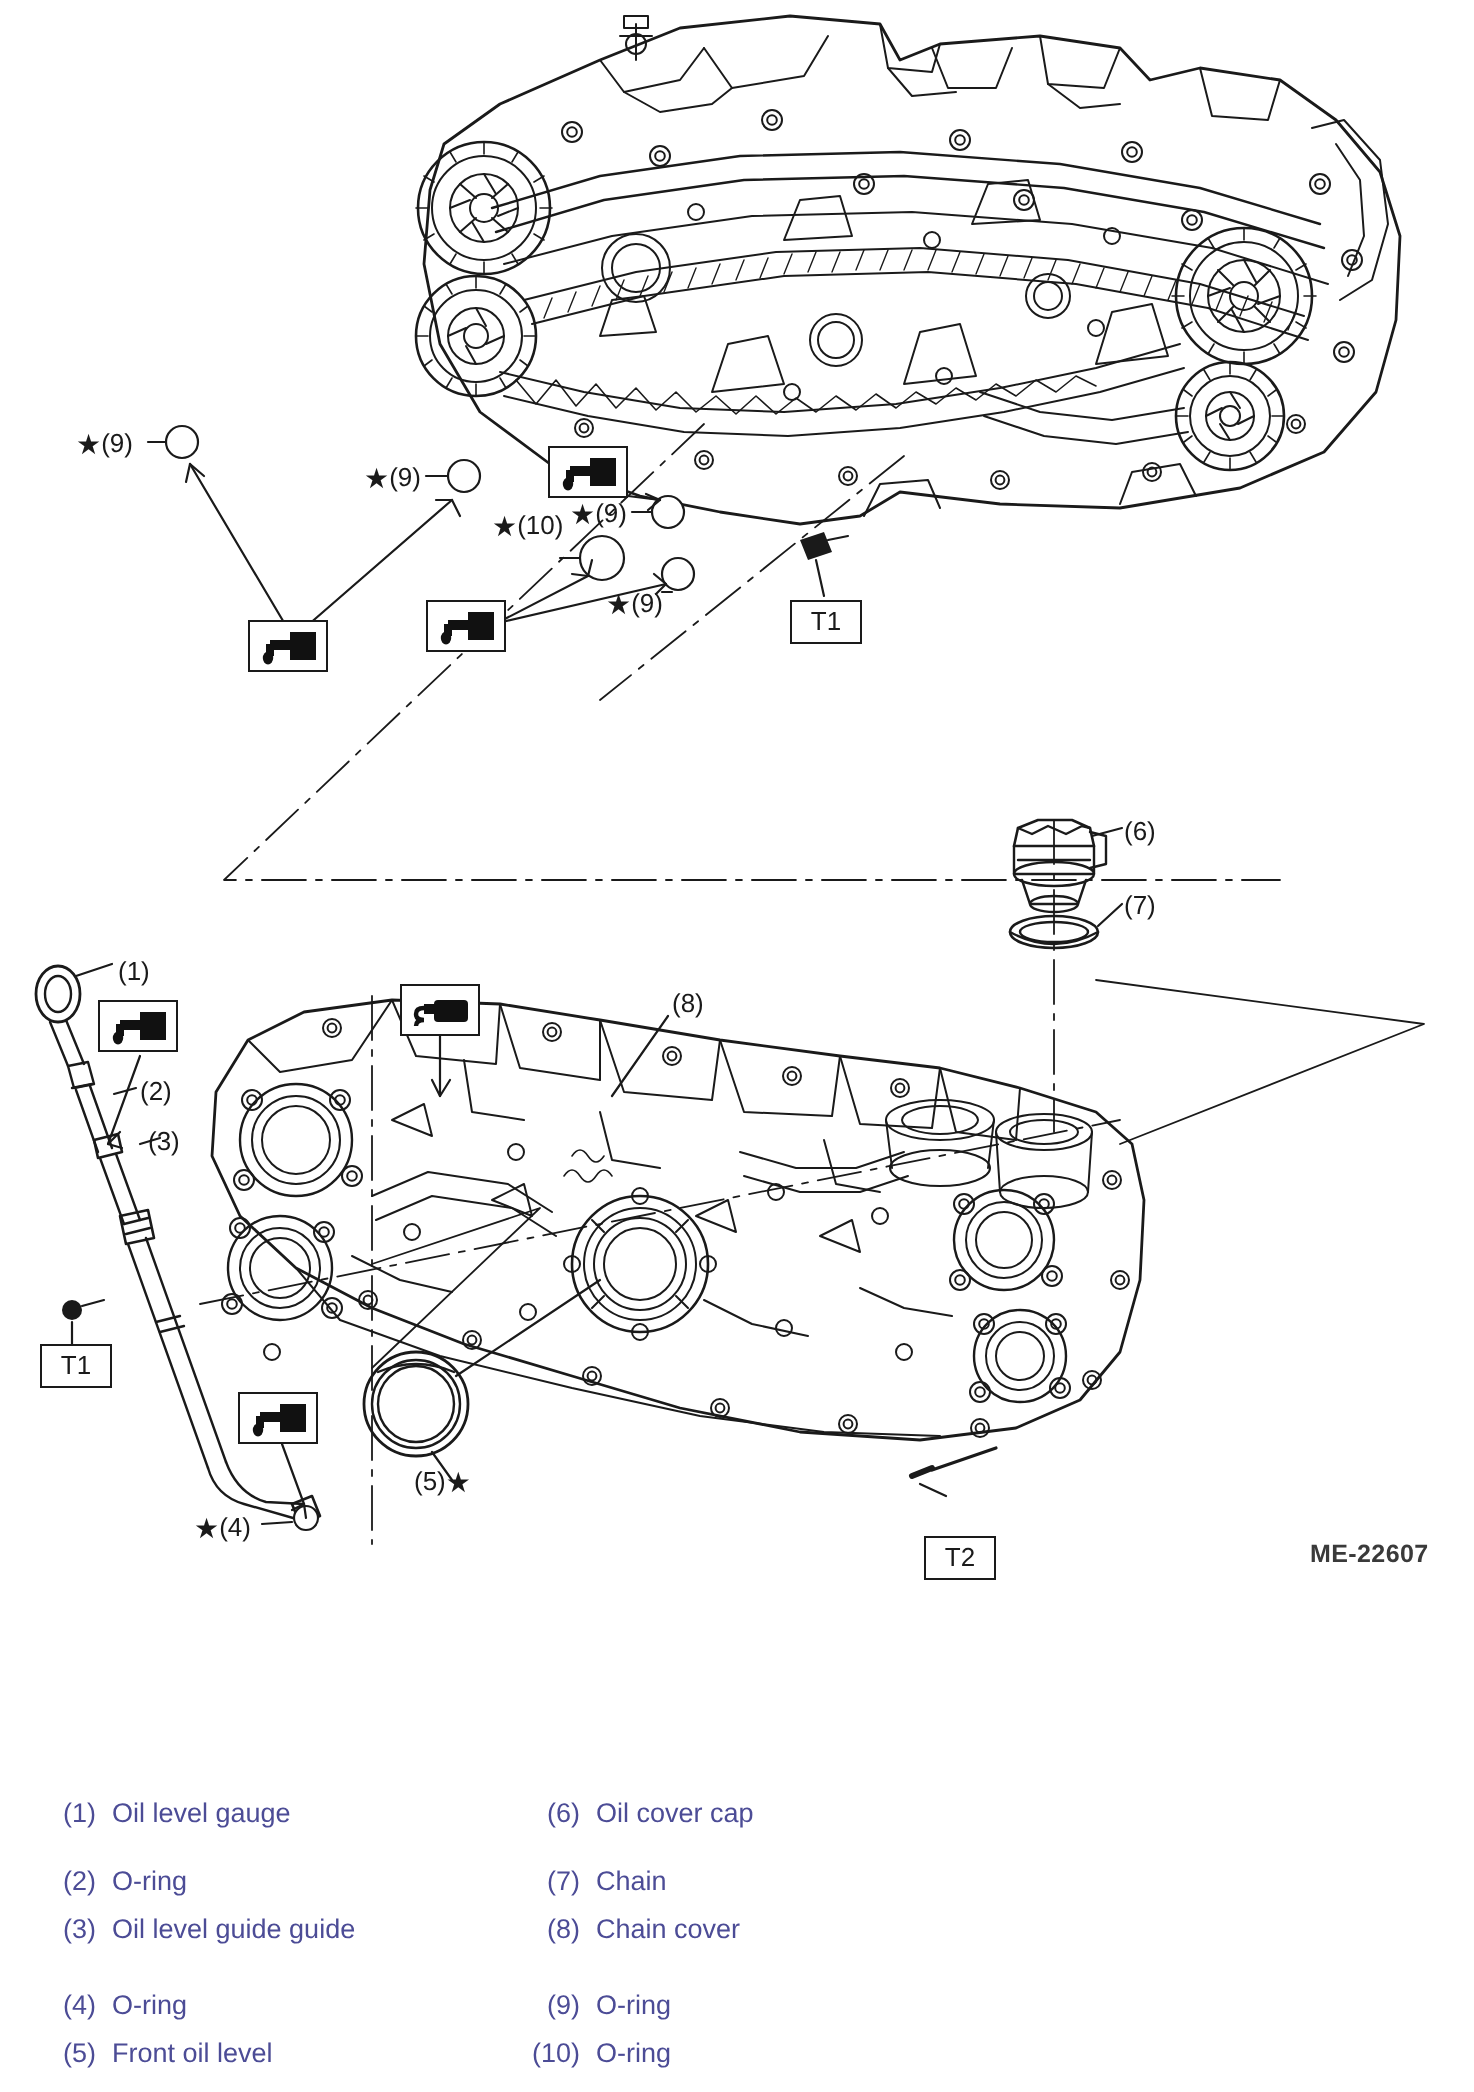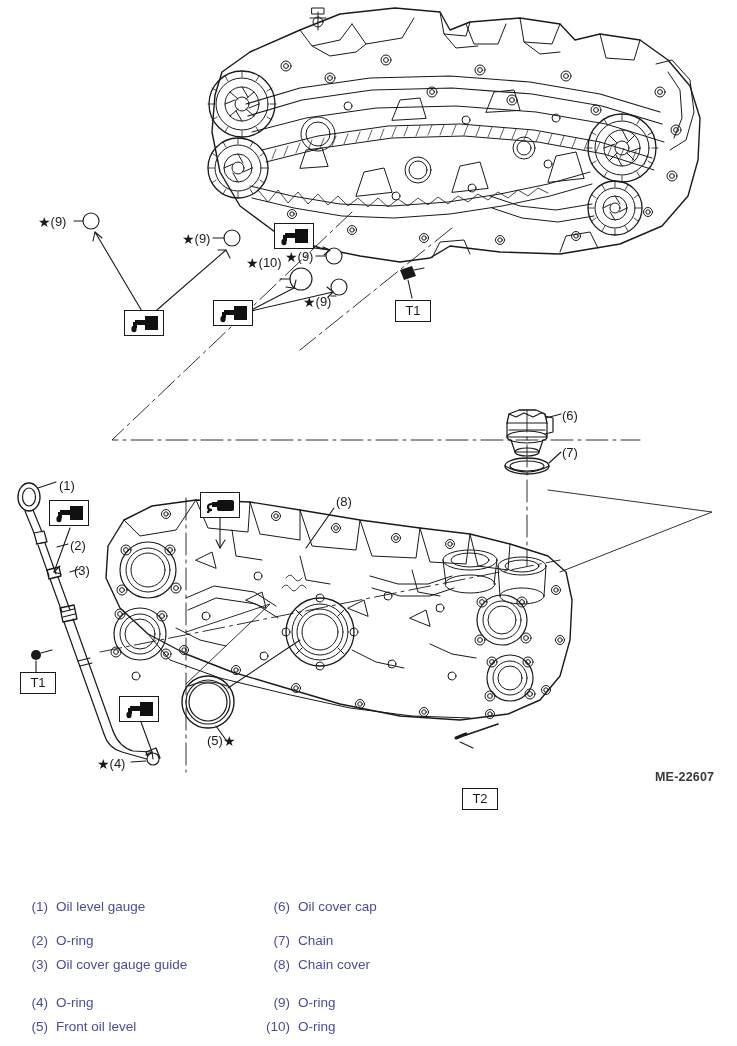--- a/index.html
+++ b/index.html
@@ -663,21 +663,21 @@
     </div>
     <div class="callout" style="left:207px; top:734px;">
       <span class="num">(5)</span><span class="star">★</span>
     </div>
     <div class="callout" style="left:97px; top:757px;">
       <span class="star">★</span><span class="num">(4)</span>
     </div>
 
     <div class="torque-box" style="left:395px; top:300px;">T1</div>
     <div class="torque-box" style="left:20px; top:672px;">T1</div>
-    <div class="torque-box" style="left:462px; top:788px;">T2</div>
+    <div class="torque-box" style="left:462px; top:768px;">T2</div>
 
     <div class="appl-box" style="left:124px; top:310px;">
       <svg width="40" height="26" viewBox="0 0 40 26">
         <rect x="20" y="5" width="13" height="14" fill="#111"></rect>
         <rect x="10" y="9" width="11" height="5" fill="#111"></rect>
         <rect x="8" y="11" width="4" height="6" fill="#111"></rect>
         <ellipse cx="9" cy="18" rx="2.6" ry="3.2" fill="#111"></ellipse>
       </svg>
     </div>
     <div class="appl-box" style="left:213px; top:300px;">
@@ -730,21 +730,21 @@
       <div class="legend-row" style="top:14px;">
         <span class="legend-num">(1)</span>
         <span class="legend-label">Oil level gauge</span>
       </div>
       <div class="legend-row" style="top:48px;">
         <span class="legend-num">(2)</span>
         <span class="legend-label">O-ring</span>
       </div>
       <div class="legend-row" style="top:72px;">
         <span class="legend-num">(3)</span>
-        <span class="legend-label">Oil cover gauge guide</span>
+        <span class="legend-label">Oil level guide guide</span>
       </div>
       <div class="legend-row" style="top:110px;">
         <span class="legend-num">(4)</span>
         <span class="legend-label">O-ring</span>
       </div>
       <div class="legend-row" style="top:134px;">
         <span class="legend-num">(5)</span>
         <span class="legend-label">Front oil level</span>
       </div>
     </div>

